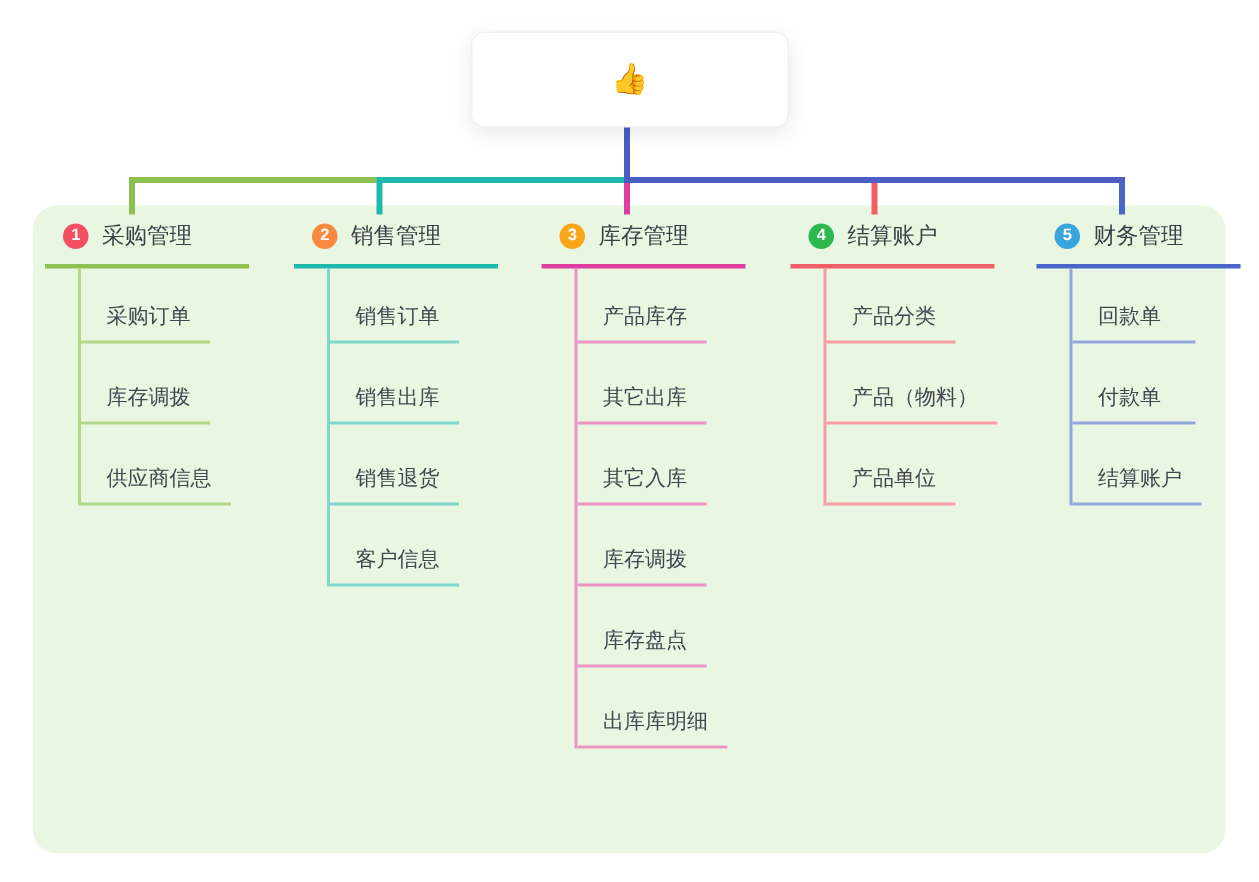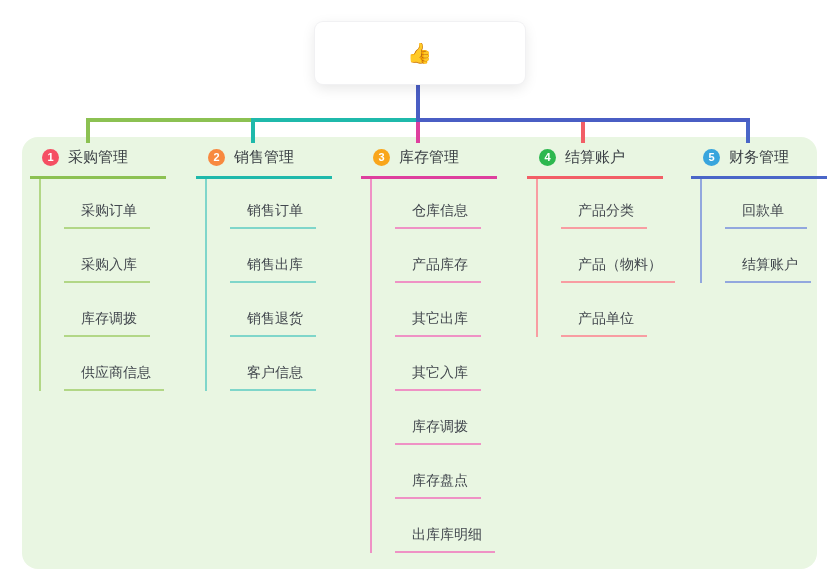--- a/index.html
+++ b/index.html
@@ -31,23 +31,22 @@
     box-sizing:border-box;padding:0 26px 9px 12px;
     border-bottom:3px solid var(--main);
     font-size:15px;color:#3b4045;
   }
   .badge{
     width:17px;height:17px;border-radius:50%;flex:0 0 auto;
     display:flex;align-items:center;justify-content:center;
     color:#fff;font-size:11px;font-weight:bold;line-height:1;
   }
   .children{
-    margin-left:9px;width:max-content;
+    margin-left:22px;width:max-content;
     border-left:2px solid var(--light);
-    padding-left:23px;
   }
   .child{
     box-sizing:border-box;height:54px;width:max-content;min-width:82px;
     display:flex;align-items:flex-end;
     padding:0 13px 7px 17px;
     border-bottom:2px solid var(--light);
     font-size:14px;color:#42474e;
   }
   .child:first-child{height:50px;}
 </style>
@@ -80,23 +79,20 @@
           <div class="badge" style="background: rgb(245, 79, 99);">
             <span>1</span>
           </div>
           <span>采购管理</span>
         </div>
         <div class="children">
           <div class="child">
             <span>采购订单</span>
           </div>
           <div class="child">
-            <span>采购入库</span>
-          </div>
-          <div class="child">
             <span>库存调拨</span>
           </div>
           <div class="child">
             <span>供应商信息</span>
           </div>
         </div>
       </div>
       <div class="branch" style="left: 196px; --main: #1fb9ab; --light: #7fd6ca;">
         <div class="branch-header">
           <div class="badge" style="background: rgb(248, 137, 63);">
@@ -120,23 +116,20 @@
         </div>
       </div>
       <div class="branch" style="left: 361px; --main: #de3f9e; --light: #ef92c5;">
         <div class="branch-header">
           <div class="badge" style="background: rgb(249, 166, 27);">
             <span>3</span>
           </div>
           <span>库存管理</span>
         </div>
         <div class="children">
-          <div class="child">
-            <span>仓库信息</span>
-          </div>
           <div class="child">
             <span>产品库存</span>
           </div>
           <div class="child">
             <span>其它出库</span>
           </div>
           <div class="child">
             <span>其它入库</span>
           </div>
           <div class="child">
@@ -174,19 +167,22 @@
           <div class="badge" style="background: rgb(56, 165, 221);">
             <span>5</span>
           </div>
           <span>财务管理</span>
         </div>
         <div class="children">
           <div class="child">
             <span>回款单</span>
           </div>
           <div class="child">
+            <span>付款单</span>
+          </div>
+          <div class="child">
             <span>结算账户</span>
           </div>
         </div>
       </div>
     </div>
 
 </div>
 
 </body></html>

